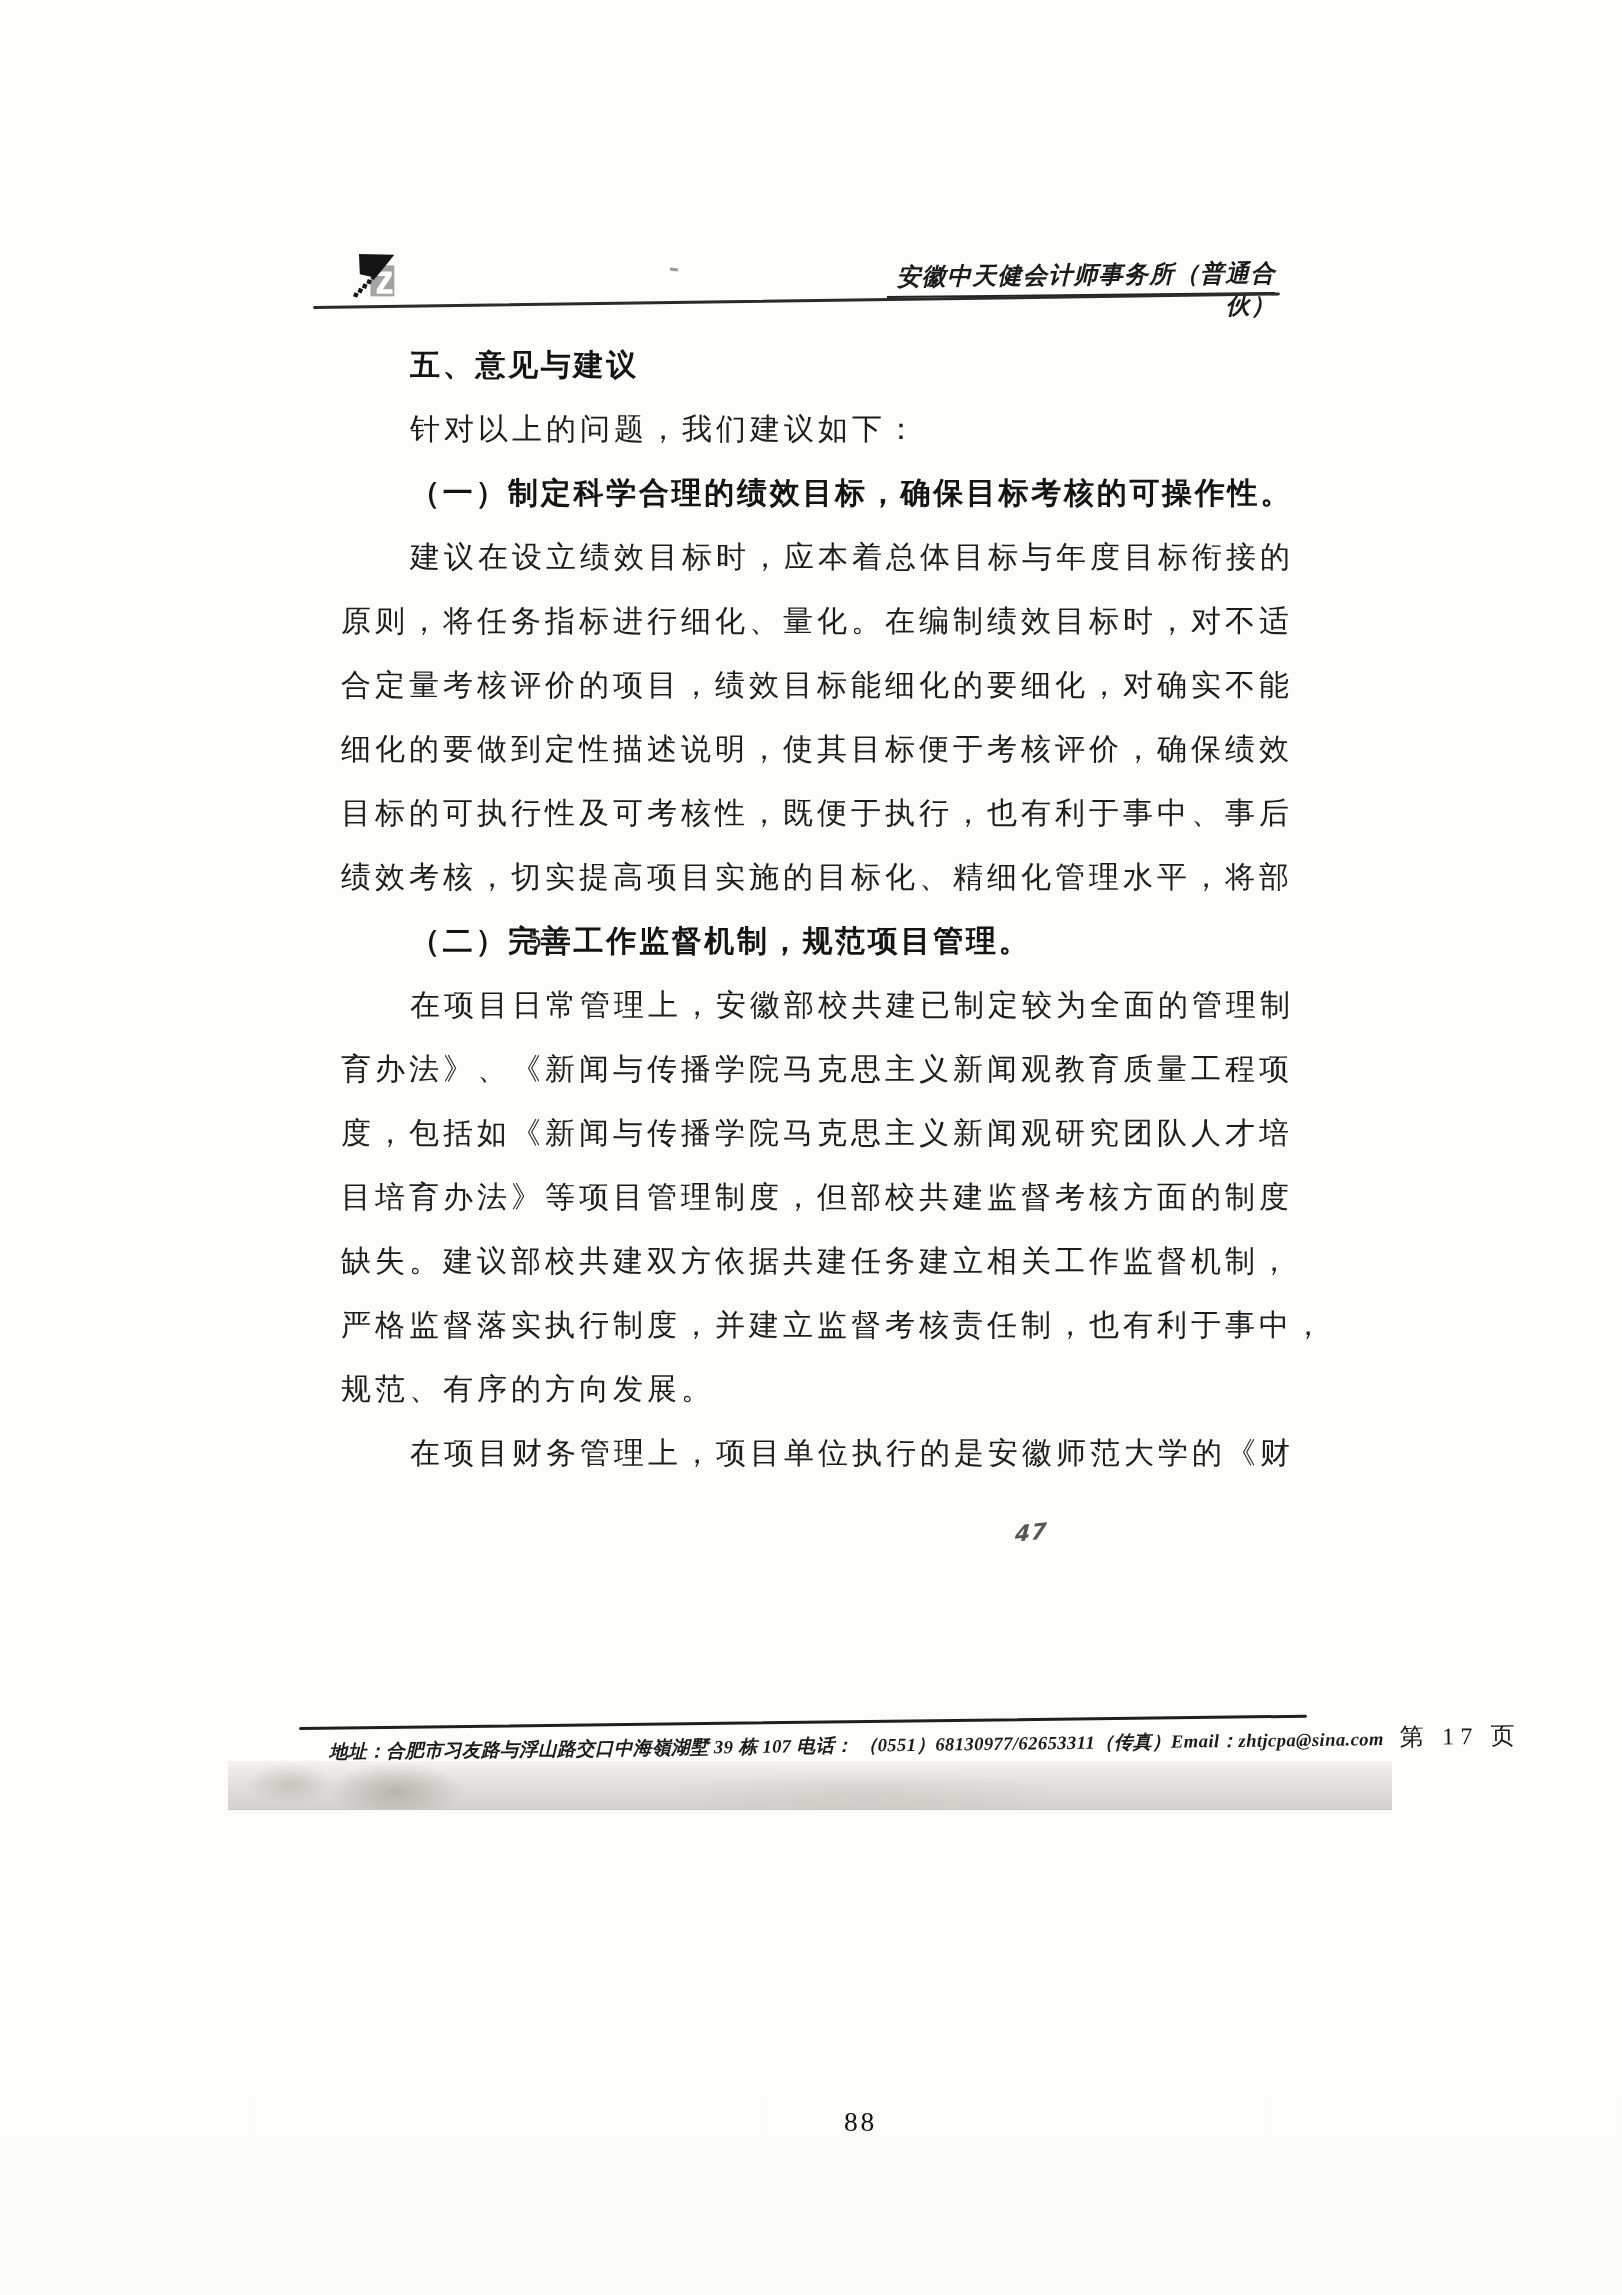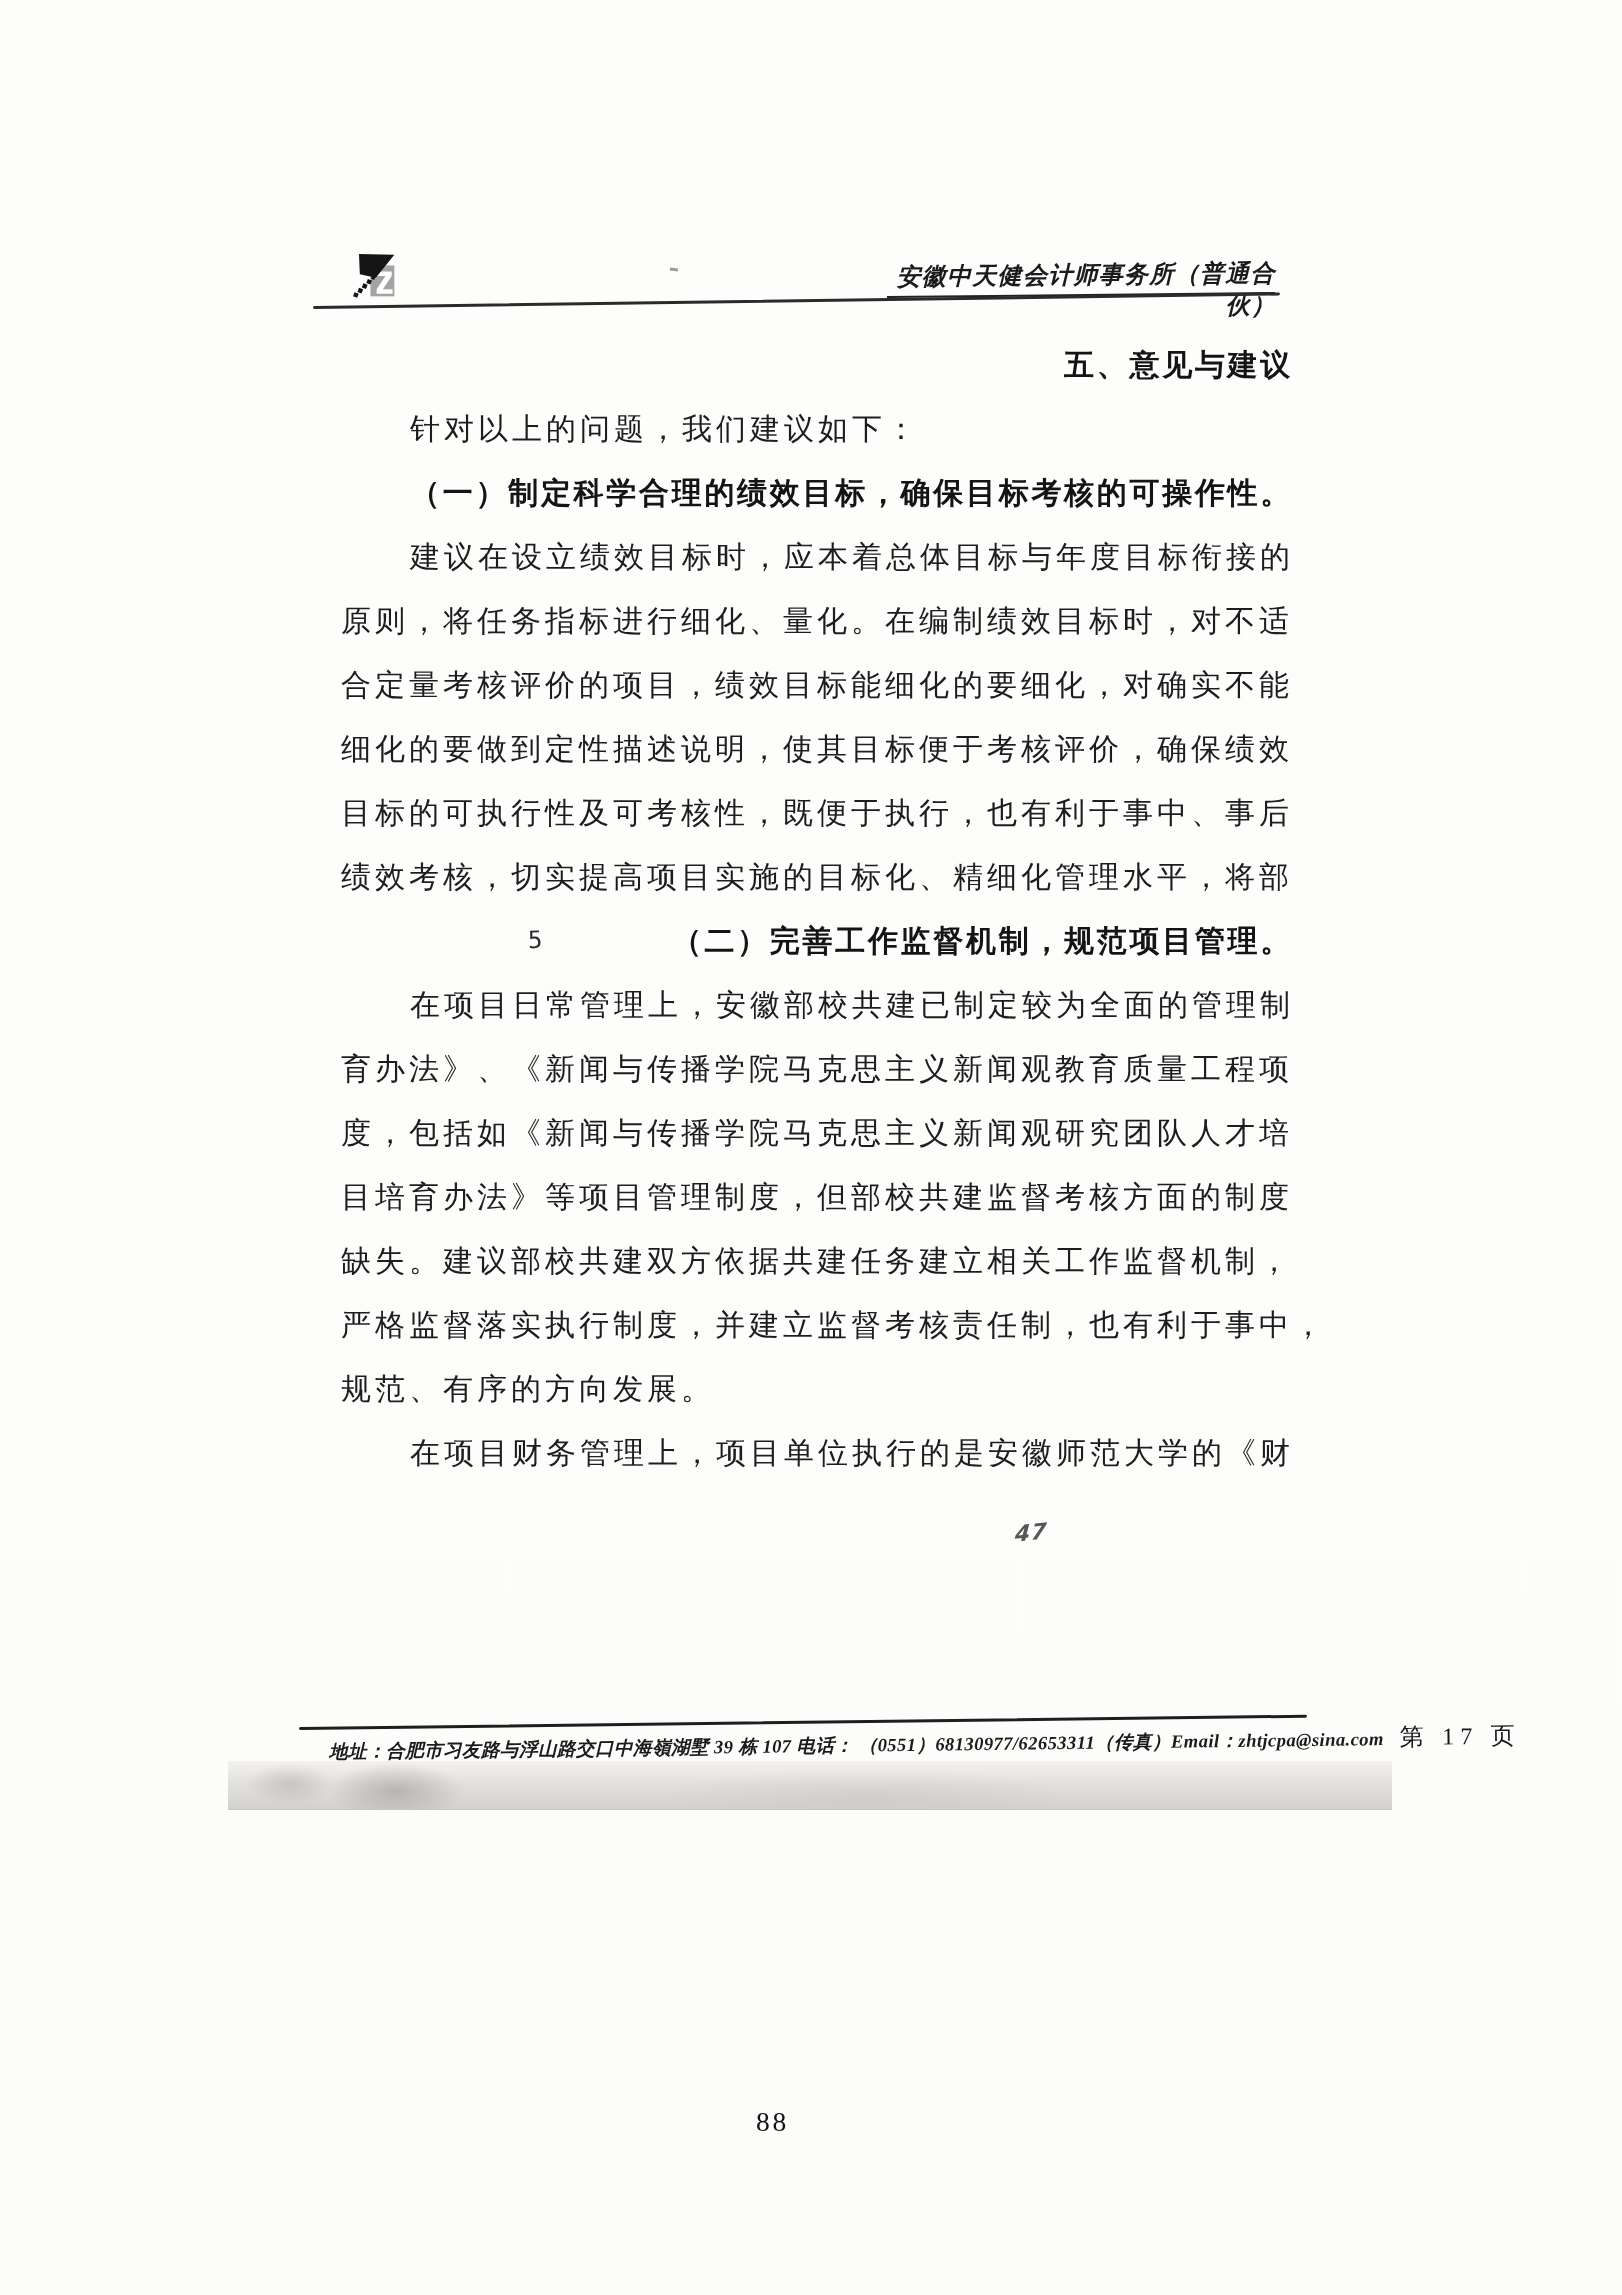--- a/index.html
+++ b/index.html
@@ -35,21 +35,20 @@
   .line{
     height:64px;line-height:64px;
     font-size:30px;letter-spacing:4px;color:#1d1d1d;
     white-space:nowrap;
   }
   .line.indent{text-indent:69px;}
   .line.h{
     font-weight:bold;color:#141414;
     font-family:"Liberation Sans","DejaVu Sans",sans-serif;
     letter-spacing:2.7px;
-    text-align:right;
   }
 
   
   .sup-mark{
     position:absolute;left:528px;top:926px;
     font-size:24px;color:#2a2a2a;font-family:"DejaVu Sans Mono",monospace;
     transform:rotate(-2deg);
   }
   .hand-mark{
     position:absolute;left:1015px;top:1520px;
@@ -81,22 +80,22 @@
     position:absolute;left:228px;top:1761px;width:1164px;height:48px;
     background-image:
       radial-gradient(ellipse 97px 41px at 168px 30px, rgba(150,149,144,.55) 0%, rgba(150,149,144,0) 70%),
       radial-gradient(ellipse 62px 30px at 62px 23px, rgba(165,164,159,.45) 0%, rgba(165,164,159,0) 70%),
       radial-gradient(ellipse 266px 35px at 638px 35px, rgba(190,189,184,.35) 0%, rgba(190,189,184,0) 75%),
       linear-gradient(180deg,#f3f2ef 0%,#e2e1dd 45%,#d2d1cd 100%);
     border-bottom:0.9px solid #c6c5c1;
   }
 
   .page-number{
-    position:absolute;left:756px;top:2106px;width:89px;
-    text-align:left;font-size:27.5px;letter-spacing:2.7px;color:#111;
+    position:absolute;left:788px;top:2106px;width:89px;
+    text-align:right;font-size:27.5px;letter-spacing:2.7px;color:#111;
   }
 </style>
 </head>
 <body>
 
 <div class="page">
 
   <div class="logo">
     <svg viewBox="0 0 52 54" width="46" height="48" aria-hidden="true">
       <rect x="22" y="15" width="27" height="35" fill="#a3a3a1"></rect>

